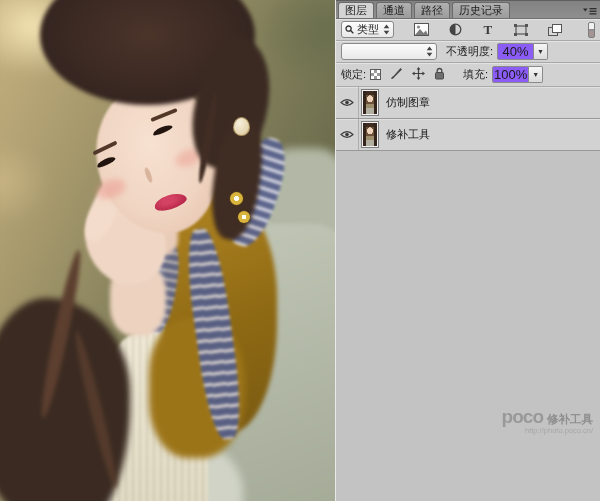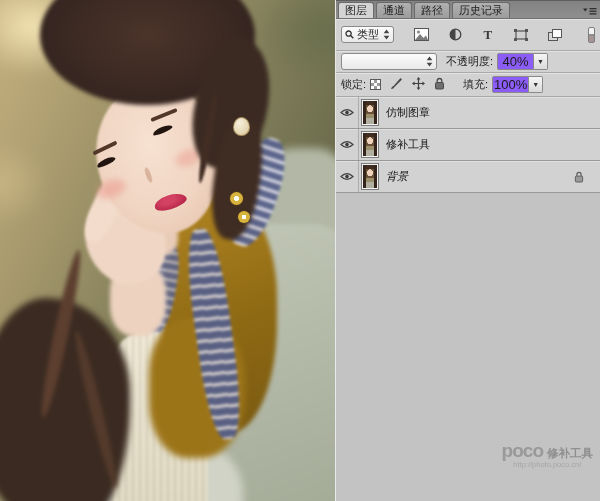--- a/index.html
+++ b/index.html
@@ -100,21 +100,21 @@
     display:flex; align-items:flex-end; padding-left:2px; }
   .tab { height:16px; line-height:15px; padding:0 6px; font-size:11px; color:#1e1e1e;
     background:linear-gradient(#b0b0b0,#9d9d9d); border:1px solid #6a6a6a; border-bottom:none;
     border-radius:3px 3px 0 0; margin-right:2px; white-space:nowrap; }
   .tab.active { background:#d4d4d4; }
   .panel-menu { position:absolute; right:3px; top:5px; width:14px; height:9px; }
 
   .controls { background:#d2d2d2; }
   .crow { display:flex; align-items:center; border-bottom:1px solid #a9a9a9;
     box-shadow:inset 0 1px 0 #e3e3e3; padding:0 5px; }
-  .filter-row { height:32px; gap:20px;justify-content:flex-end; }
+  .filter-row { height:22px; gap:20px;justify-content:flex-end; }
   .blend-row { height:22px; }
   .lock-row { height:24px; }
 
   .dd { display:flex; align-items:center; height:17px;
     background:linear-gradient(#fcfcfc,#e9e9e9); border:1px solid #8a8a8a; border-radius:3px; padding:0 3px; }
   .dd-kind { width:72px; gap:3px; }
   .dd-blend { width:96px; }
   .dd-label { flex:1; font-size:11px; }
   .updown { margin-left:auto; display:flex; }
   .ficon { width:18px; height:16px; display:flex; align-items:center; justify-content:center; }
@@ -150,21 +150,21 @@
       linear-gradient(45deg,#cfcfcf 25%,rgba(0,0,0,0) 25% 75%,#cfcfcf 75%);
     background-size:8px 8px; background-position:0 0,4px 4px; }
   .thumb-mask { width:19px; height:27px; border:1px solid #787878; background:#fff; position:relative; }
   .thumb-mask svg { position:absolute; left:1px; top:2px; }
   .chain { margin:0 2px; display:flex; align-items:center; }
   .lname { margin-left:8px; font-size:11px; color:#121212; }
   .lname.italic { font-style:italic; }
   .row-lock { margin-left:auto; margin-right:16px; display:flex; align-items:center; }
 
   .empty-area { height:287px; background:#c3c3c3; position:relative; }
-  .poco { position:absolute; right:7px; bottom:12px; text-align:center; color:#999; line-height:1; }
+  .poco { position:absolute; right:7px; bottom:4px; text-align:right; color:#999; line-height:1; }
   .poco-top { display:flex; align-items:baseline; justify-content:flex-end; gap:4px; }
   .poco-brand { font-size:19px; font-weight:700; letter-spacing:-1px; }
   .poco-title { font-size:11.5px; font-weight:700; color:#8f8f8f; }
   .poco-url { font-size:7.5px; color:#a6a6a6; margin-top:1px; }
 </style>
 </head>
 <body>
 
 <div class="app">
 
@@ -337,38 +337,20 @@
               <path d="M1 4.5 Q7 -1.2 13 4.5 Q7 10.2 1 4.5 Z" fill="none" stroke="#3c3c3c" stroke-width="1.1"></path>
               <circle cx="7" cy="4.5" r="1.8" fill="#3c3c3c"></circle>
             </svg>
         </span>
         <span class="thumbwrap">
             <span class="thumb-photo"></span>
           </span>
         <span class="lname">修补工具</span>
       </div>
 
-      <div class="layer-row">
-        <span class="eye-cell">
-          <svg width="14" height="9" viewBox="0 0 14 9">
-              <path d="M1 4.5 Q7 -1.2 13 4.5 Q7 10.2 1 4.5 Z" fill="none" stroke="#3c3c3c" stroke-width="1.1"></path>
-              <circle cx="7" cy="4.5" r="1.8" fill="#3c3c3c"></circle>
-            </svg>
-        </span>
-        <span class="thumbwrap">
-            <span class="thumb-photo"></span>
-          </span>
-        <span class="lname italic">背景</span>
-        <span class="row-lock">
-          <svg width="10" height="12" viewBox="0 0 11 13">
-              <rect x="1.5" y="5.5" width="8" height="6.5" rx="1" fill="#9a9a9a" stroke="#5c5c5c"></rect>
-              <path d="M3.2 5.5 V3.8 A2.3 2.3 0 0 1 7.8 3.8 V5.5" fill="none" stroke="#5c5c5c" stroke-width="1.3"></path>
-            </svg>
-        </span>
-      </div>
     </div>
 
     <div class="empty-area">
       <div class="poco">
         <div class="poco-top">
           <span class="poco-brand">poco</span>
           <span class="poco-title">修补工具</span>
         </div>
         <div class="poco-url">http://photo.poco.cn/</div>
       </div>

